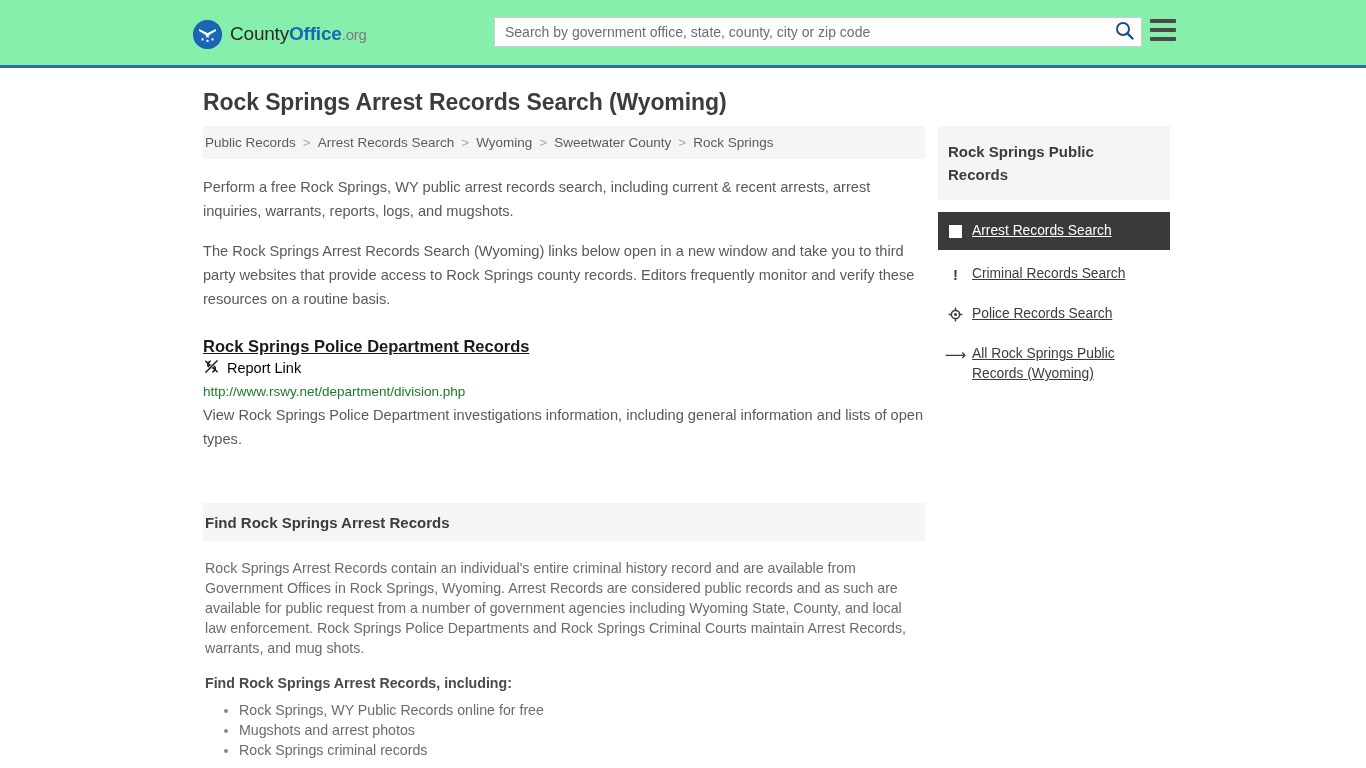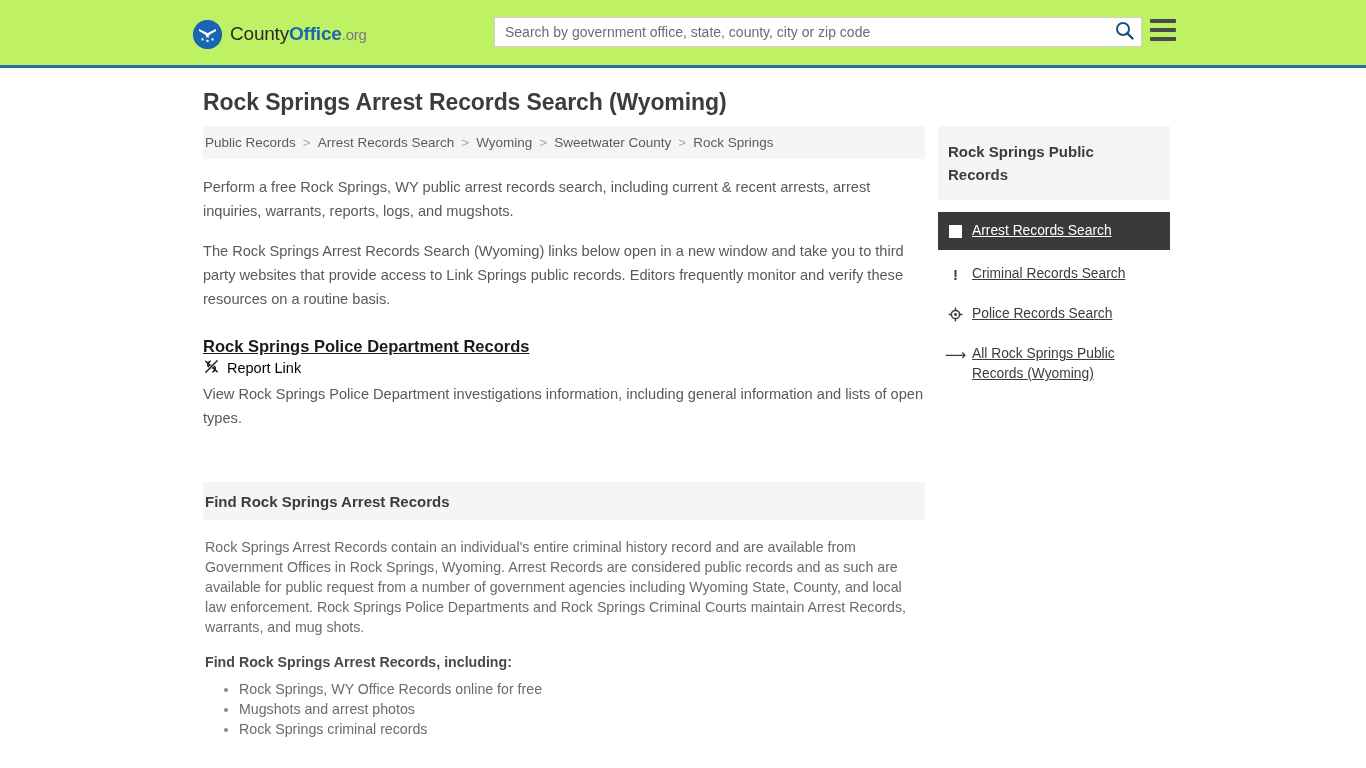--- a/index.html
+++ b/index.html
@@ -8,21 +8,21 @@
     margin: 0; padding: 0;
     width: 1366px; height: 768px;
     overflow: hidden;
     background: #ffffff;
     font-family: "Liberation Sans", sans-serif;
   }
 
   
   #site-header {
     height: 68px;
-    background: #bef264;
+    background: #86efac;
     border-bottom: 3px solid #2e6da4;
     display: flex;
     align-items: center;
     position: relative;
   }
   #brand {
     display: flex;
     align-items: center;
     position: absolute;
     left: 193px;
@@ -345,48 +345,49 @@
       <a href="#">Arrest Records Search</a>
       <span class="sep">&gt;</span>
       <a href="#">Wyoming</a>
       <span class="sep">&gt;</span>
       <a href="#">Sweetwater County</a>
       <span class="sep">&gt;</span>
       <a href="#">Rock Springs</a>
     </nav>
 
     <p class="body-p">Perform a free Rock Springs, WY public arrest records search, including current &amp; recent arrests, arrest inquiries, warrants, reports, logs, and mugshots.</p>
-    <p class="body-p">The Rock Springs Arrest Records Search (Wyoming) links below open in a new window and take you to third party websites that provide access to Link Springs public records. Editors frequently monitor and verify these resources on a routine basis.</p>
+    <p class="body-p">The Rock Springs Arrest Records Search (Wyoming) links below open in a new window and take you to third party websites that provide access to Rock Springs county records. Editors frequently monitor and verify these resources on a routine basis.</p>
 
     <div id="result-item">
       <div id="result-head">
         <a id="result-title" href="#">Rock Springs Police Department Records</a>
         <div id="report-link">
           <span>
             <svg width="17" height="17" viewBox="0 0 18 18" aria-hidden="true">
               <path d="M3 3.5 L7.2 7.5 M10.8 10.5 L15 14.5" stroke="#1a1a1a" stroke-width="1.6" stroke-linecap="round" fill="none"></path>
               <path d="M7.6 3.3 C5.6 4.6 4.6 6.6 5.2 8.2 C5.9 10.1 8.4 10.8 10.6 9.8" stroke="#1a1a1a" stroke-width="1.6" fill="none" stroke-linecap="round"></path>
               <path d="M10.4 14.7 C12.4 13.4 13.4 11.4 12.8 9.8 C12.1 7.9 9.6 7.2 7.4 8.2" stroke="#1a1a1a" stroke-width="1.6" fill="none" stroke-linecap="round"></path>
               <line x1="2.6" y1="14.8" x2="15.4" y2="3.2" stroke="#ffffff" stroke-width="2.6"></line>
               <line x1="3" y1="15" x2="15" y2="3" stroke="#1a1a1a" stroke-width="1.5" stroke-linecap="round"></line>
             </svg>
           </span>
           <span>Report Link</span>
         </div>
       </div>
+      <a id="result-url" href="#">http://www.rswy.net/department/division.php</a>
       <p id="result-desc">View Rock Springs Police Department investigations information, including general information and lists of open types.</p>
     </div>
 
     <div id="find-section">
       <div id="section-header">Find Rock Springs Arrest Records</div>
       <div id="section-body">
         <p id="section-para">Rock Springs Arrest Records contain an individual's entire criminal history record and are available from Government Offices in Rock Springs, Wyoming. Arrest Records are considered public records and as such are available for public request from a number of government agencies including Wyoming State, County, and local law enforcement. Rock Springs Police Departments and Rock Springs Criminal Courts maintain Arrest Records, warrants, and mug shots.</p>
         <p id="list-heading">Find Rock Springs Arrest Records, including:</p>
         <ul id="find-list">
-          <li>Rock Springs, WY Office Records online for free</li>
+          <li>Rock Springs, WY Public Records online for free</li>
           <li>Mugshots and arrest photos</li>
           <li>Rock Springs criminal records</li>
 
         </ul>
       </div>
     </div>
   </div>
 
   <aside id="sidebar">
     <div id="sidebar-header">Rock Springs Public Records</div>

